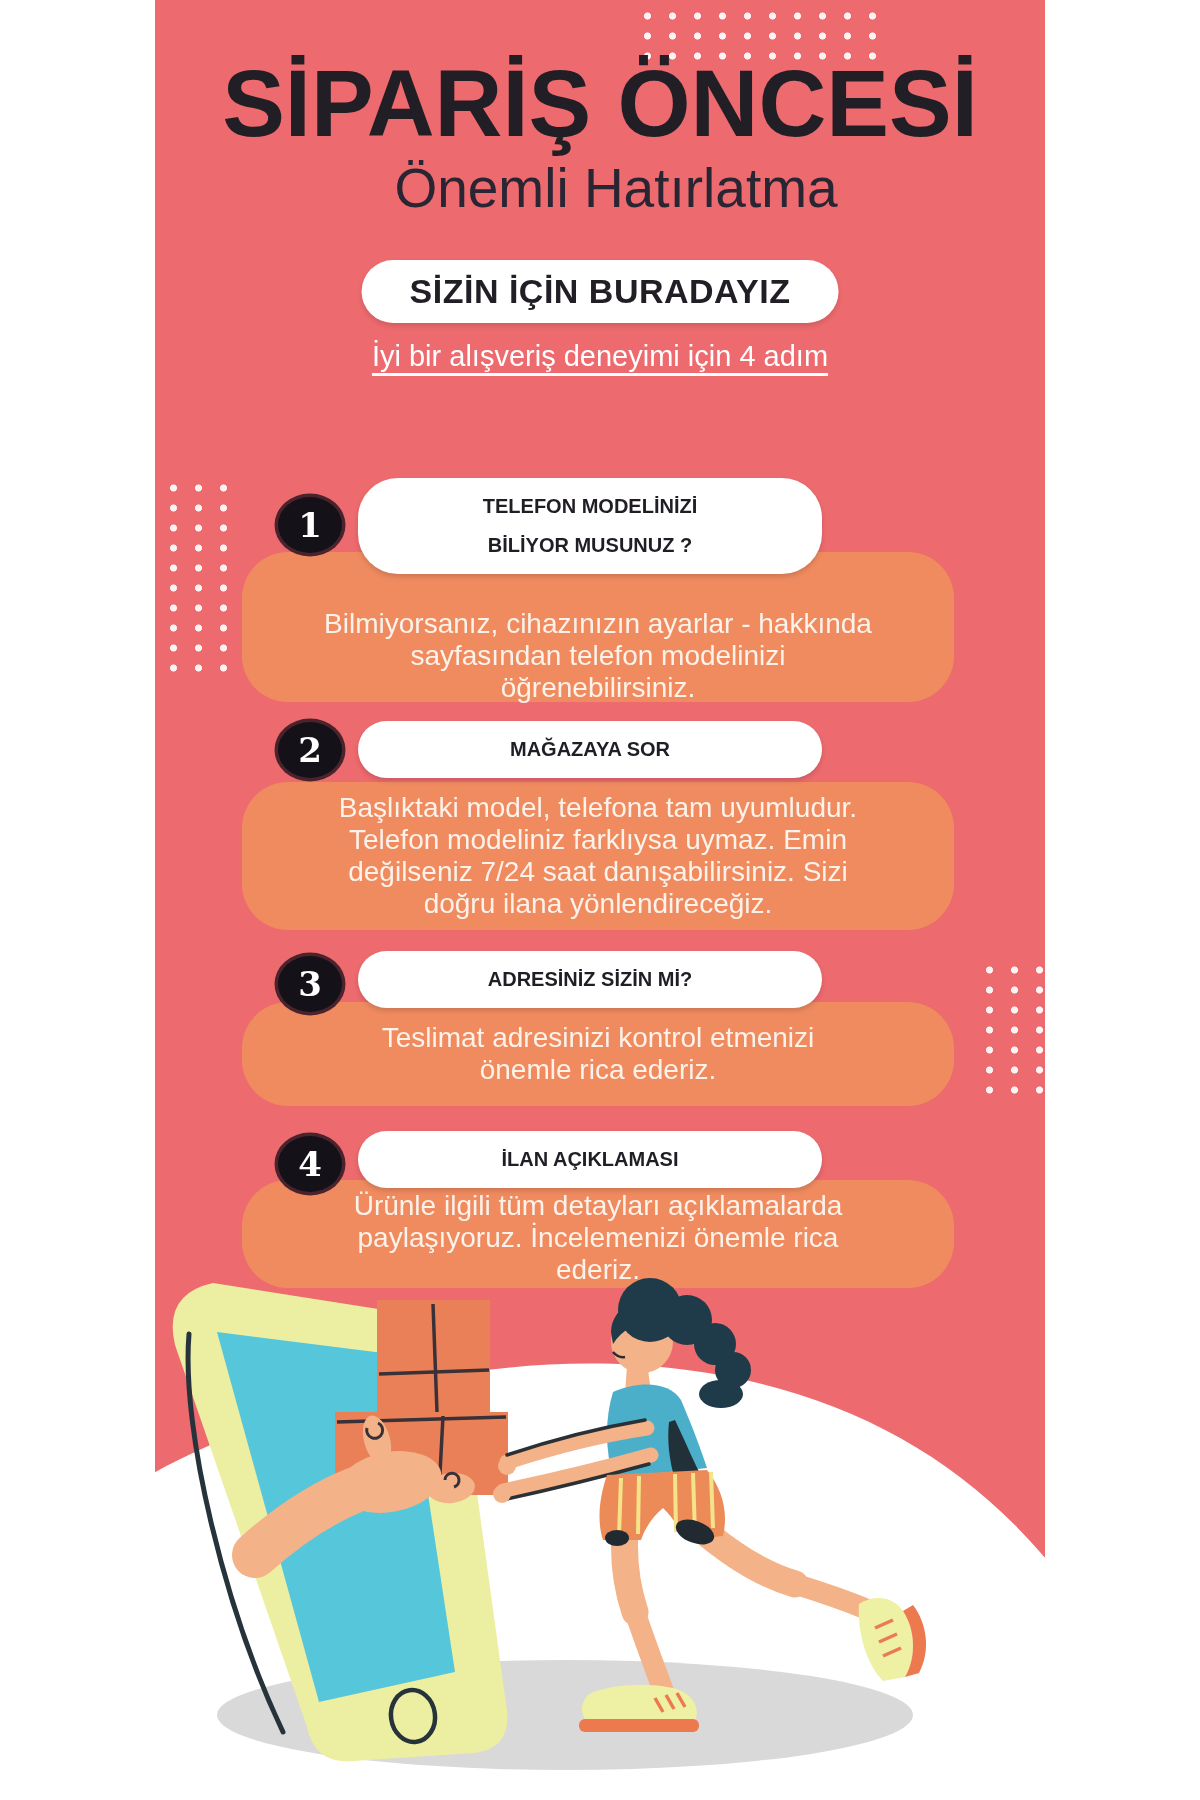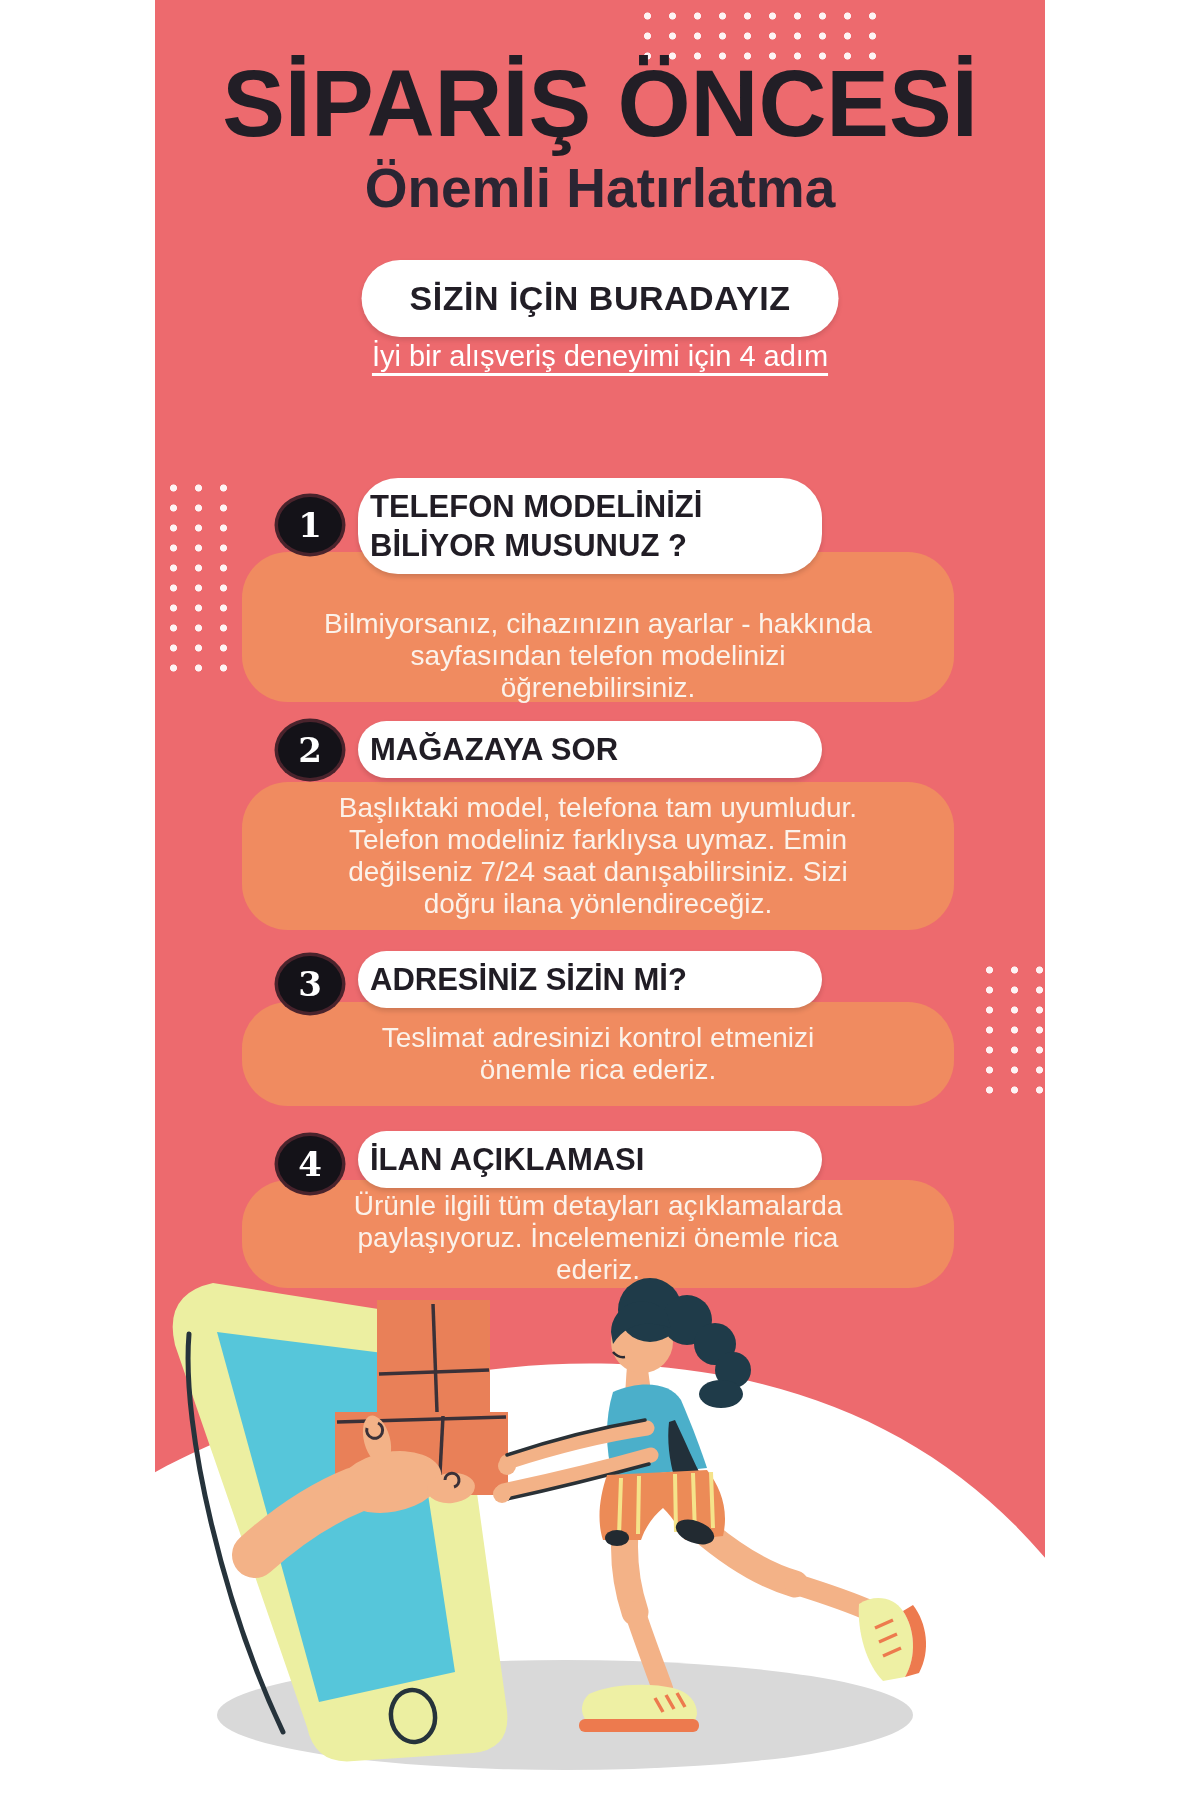--- a/index.html
+++ b/index.html
@@ -12,34 +12,34 @@
   .dots{position:absolute;
         background-image:radial-gradient(circle, rgba(255,255,255,.92) 3.2px, rgba(255,255,255,0) 3.9px);
         background-size:25px 20px;}
   .dots-top{left:480px;top:6px;width:248px;height:58px;}
   .dots-left{left:6px;top:478px;width:72px;height:198px;}
   .dots-right{left:822px;top:960px;width:86px;height:138px;}
 
   .title{position:absolute;left:0;top:50px;width:100%;text-align:center;
          font-size:94px;font-weight:700;letter-spacing:0;color:#221E26;}
   .subtitle{position:absolute;left:0;top:156px;width:100%;text-align:center;
-            font-size:55px;font-weight:700;color:#2A2533;}
+            font-size:55px;font-weight:400;color:#2A2533;padding-left:16px;}
   .hero-pill{position:absolute;left:50%;top:260px;transform:translateX(-50%);
-             background:#ffffff;border-radius:40px;padding:19px 48px;
+             background:#ffffff;border-radius:40px;padding:12px 48px;
              font-size:34px;font-weight:700;color:#221E26;letter-spacing:.5px;
              box-shadow:0 3px 5px rgba(0,0,0,.12);white-space:nowrap;}
   .tagline{position:absolute;left:0;top:340px;width:100%;text-align:center;
            font-size:29px;font-weight:400;color:#ffffff;
            text-decoration:underline;text-decoration-thickness:3px;text-underline-offset:7px;}
 
   .step-box{position:absolute;left:87px;width:712px;border-radius:46px;background:#F08B60;
             color:#FBF2EA;text-align:center;font-size:28px;line-height:32px;
             box-sizing:border-box;padding-left:30px;padding-right:30px;white-space:pre-line;}
   .step-pill{position:absolute;left:203px;width:464px;border-radius:40px;background:#ffffff;
-             font-weight:700;font-size:31px;line-height:39px;
+             text-align:center;font-weight:700;font-size:20px;line-height:39px;
              padding:9px 12px;box-sizing:border-box;color:#211D25;
              box-shadow:0 3px 5px rgba(0,0,0,.14);white-space:pre-line;}
   .step-badge{position:absolute;left:123px;width:64px;height:56px;border-radius:50%;
               background:#141218;box-shadow:0 0 0 3.5px #4A232C;
               display:flex;align-items:center;justify-content:center;
               font-family:"DejaVu Serif", serif;font-weight:700;font-size:34px;color:#ffffff;}
 
   .box-1{top:552px;height:150px;padding-top:56px;}
   .pill-1{top:478px;}
   .badge-1{top:497px;}

